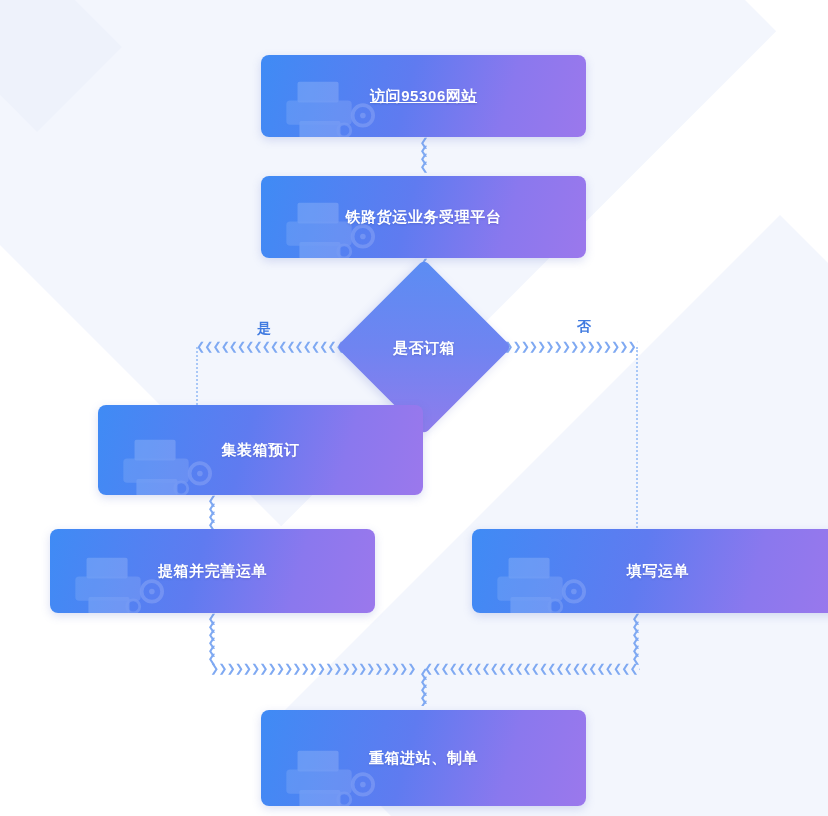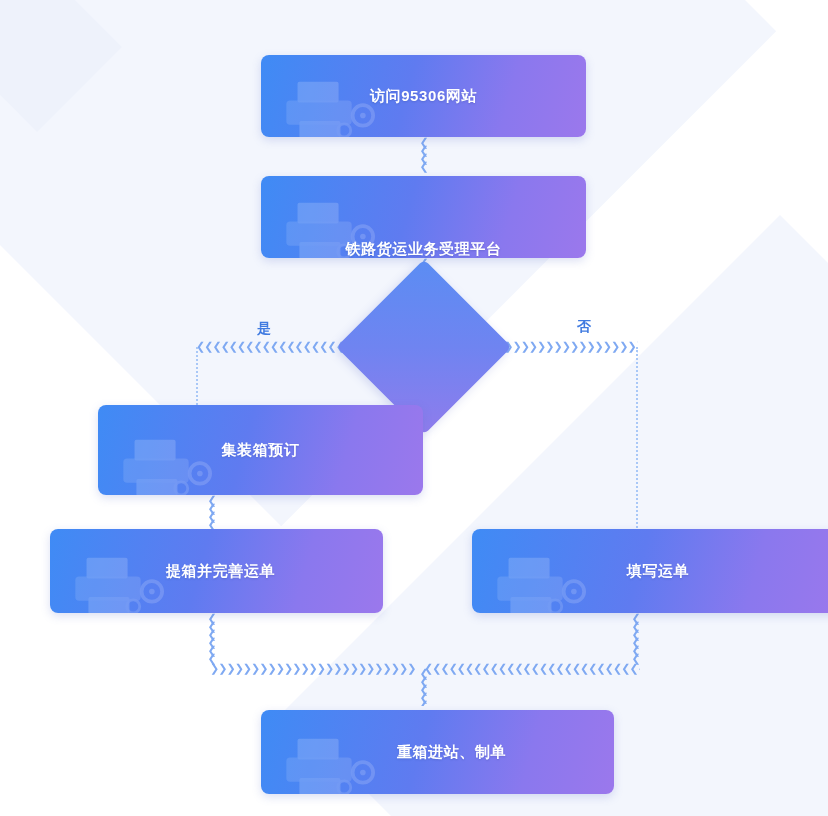--- a/index.html
+++ b/index.html
@@ -219,62 +219,63 @@
 
     <div class="arrow vert" style="left:418px; top:668px; height:38px;">
       <span>❮</span>
         <span>❮</span>
         <span>❮</span>
         <span>❮</span>
         <span>❮</span>
     </div>
   </div>
 
-  <div class="node" style="left:261px; top:55px; width:325px; height:82px;">
+  <div class="node" style="left:261px; top:55px; width:325px; height:82px;text-decoration:underline;">
     <svg class="art" viewBox="0 0 120 72">
       <rect x="22" y="8" width="44" height="22" rx="2" fill="#ffffff" opacity="0.85"></rect>
       <rect x="10" y="28" width="70" height="26" rx="4" fill="#ffffff" opacity="0.6"></rect>
       <rect x="24" y="50" width="44" height="18" rx="2" fill="#ffffff" opacity="0.85"></rect>
       <circle cx="92" cy="44" r="11" fill="none" stroke="#ffffff" stroke-width="4" opacity="0.8"></circle>
       <circle cx="92" cy="44" r="3" fill="#ffffff" opacity="0.8"></circle>
       <circle cx="72" cy="60" r="7" fill="none" stroke="#ffffff" stroke-width="3" opacity="0.7"></circle>
     </svg>
     <span class="label">访问95306网站</span>
   </div>
 
-  <div class="node" style="left:261px; top:176px; width:325px; height:82px;align-items:flex-end;">
+  <div class="node" style="left:261px; top:176px; width:325px; height:82px;">
     <svg class="art" viewBox="0 0 120 72">
       <rect x="22" y="8" width="44" height="22" rx="2" fill="#ffffff" opacity="0.85"></rect>
       <rect x="10" y="28" width="70" height="26" rx="4" fill="#ffffff" opacity="0.6"></rect>
       <rect x="24" y="50" width="44" height="18" rx="2" fill="#ffffff" opacity="0.85"></rect>
       <circle cx="92" cy="44" r="11" fill="none" stroke="#ffffff" stroke-width="4" opacity="0.8"></circle>
       <circle cx="92" cy="44" r="3" fill="#ffffff" opacity="0.8"></circle>
       <circle cx="72" cy="60" r="7" fill="none" stroke="#ffffff" stroke-width="3" opacity="0.7"></circle>
     </svg>
     <span class="label">铁路货运业务受理平台</span>
   </div>
 
   <div class="diamond" style="left:362px; top:285px;"></div>
+  <div class="diamond-text" style="left:344px; top:339px;">是否订箱</div>
 
   <div class="branch-label" style="left:257px; top:320px;">是</div>
   <div class="branch-label" style="left:577px; top:318px;">否</div>
 
   <div class="node" style="left:50px; top:405px; width:325px; height:90px;margin-left:48px;">
     <svg class="art" viewBox="0 0 120 72">
       <rect x="22" y="8" width="44" height="22" rx="2" fill="#ffffff" opacity="0.85"></rect>
       <rect x="10" y="28" width="70" height="26" rx="4" fill="#ffffff" opacity="0.6"></rect>
       <rect x="24" y="50" width="44" height="18" rx="2" fill="#ffffff" opacity="0.85"></rect>
       <circle cx="92" cy="44" r="11" fill="none" stroke="#ffffff" stroke-width="4" opacity="0.8"></circle>
       <circle cx="92" cy="44" r="3" fill="#ffffff" opacity="0.8"></circle>
       <circle cx="72" cy="60" r="7" fill="none" stroke="#ffffff" stroke-width="3" opacity="0.7"></circle>
     </svg>
     <span class="label">集装箱预订</span>
   </div>
 
-  <div class="node" style="left:50px; top:529px; width:325px; height:84px;padding-left:8px;">
+  <div class="node" style="left:50px; top:529px; width:325px; height:84px;">
     <svg class="art" viewBox="0 0 120 72">
       <rect x="22" y="8" width="44" height="22" rx="2" fill="#ffffff" opacity="0.85"></rect>
       <rect x="10" y="28" width="70" height="26" rx="4" fill="#ffffff" opacity="0.6"></rect>
       <rect x="24" y="50" width="44" height="18" rx="2" fill="#ffffff" opacity="0.85"></rect>
       <circle cx="92" cy="44" r="11" fill="none" stroke="#ffffff" stroke-width="4" opacity="0.8"></circle>
       <circle cx="92" cy="44" r="3" fill="#ffffff" opacity="0.8"></circle>
       <circle cx="72" cy="60" r="7" fill="none" stroke="#ffffff" stroke-width="3" opacity="0.7"></circle>
     </svg>
     <span class="label">提箱并完善运单</span>
   </div>
@@ -284,21 +285,21 @@
       <rect x="22" y="8" width="44" height="22" rx="2" fill="#ffffff" opacity="0.85"></rect>
       <rect x="10" y="28" width="70" height="26" rx="4" fill="#ffffff" opacity="0.6"></rect>
       <rect x="24" y="50" width="44" height="18" rx="2" fill="#ffffff" opacity="0.85"></rect>
       <circle cx="92" cy="44" r="11" fill="none" stroke="#ffffff" stroke-width="4" opacity="0.8"></circle>
       <circle cx="92" cy="44" r="3" fill="#ffffff" opacity="0.8"></circle>
       <circle cx="72" cy="60" r="7" fill="none" stroke="#ffffff" stroke-width="3" opacity="0.7"></circle>
     </svg>
     <span class="label">填写运单</span>
   </div>
 
-  <div class="node" style="left:261px; top:710px; width:325px; height:84px;padding-left:28px;">
+  <div class="node" style="left:261px; top:710px; width:325px; height:96px;">
     <svg class="art" viewBox="0 0 120 72">
       <rect x="22" y="8" width="44" height="22" rx="2" fill="#ffffff" opacity="0.85"></rect>
       <rect x="10" y="28" width="70" height="26" rx="4" fill="#ffffff" opacity="0.6"></rect>
       <rect x="24" y="50" width="44" height="18" rx="2" fill="#ffffff" opacity="0.85"></rect>
       <circle cx="92" cy="44" r="11" fill="none" stroke="#ffffff" stroke-width="4" opacity="0.8"></circle>
       <circle cx="92" cy="44" r="3" fill="#ffffff" opacity="0.8"></circle>
       <circle cx="72" cy="60" r="7" fill="none" stroke="#ffffff" stroke-width="3" opacity="0.7"></circle>
     </svg>
     <span class="label">重箱进站、制单</span>
   </div>

